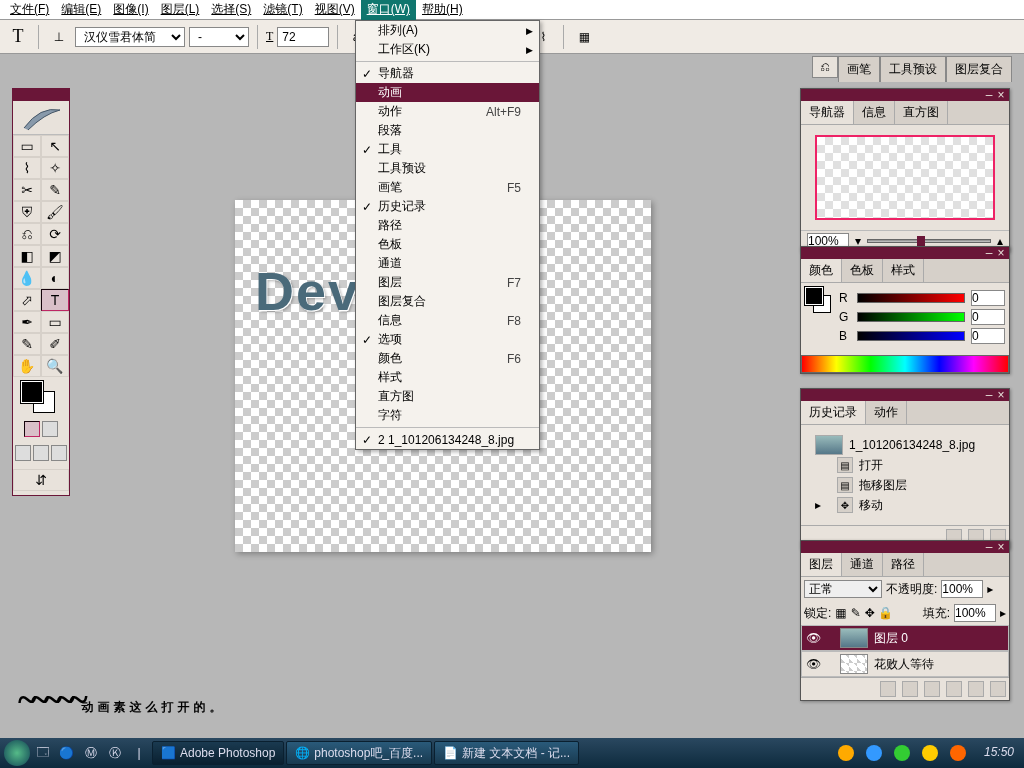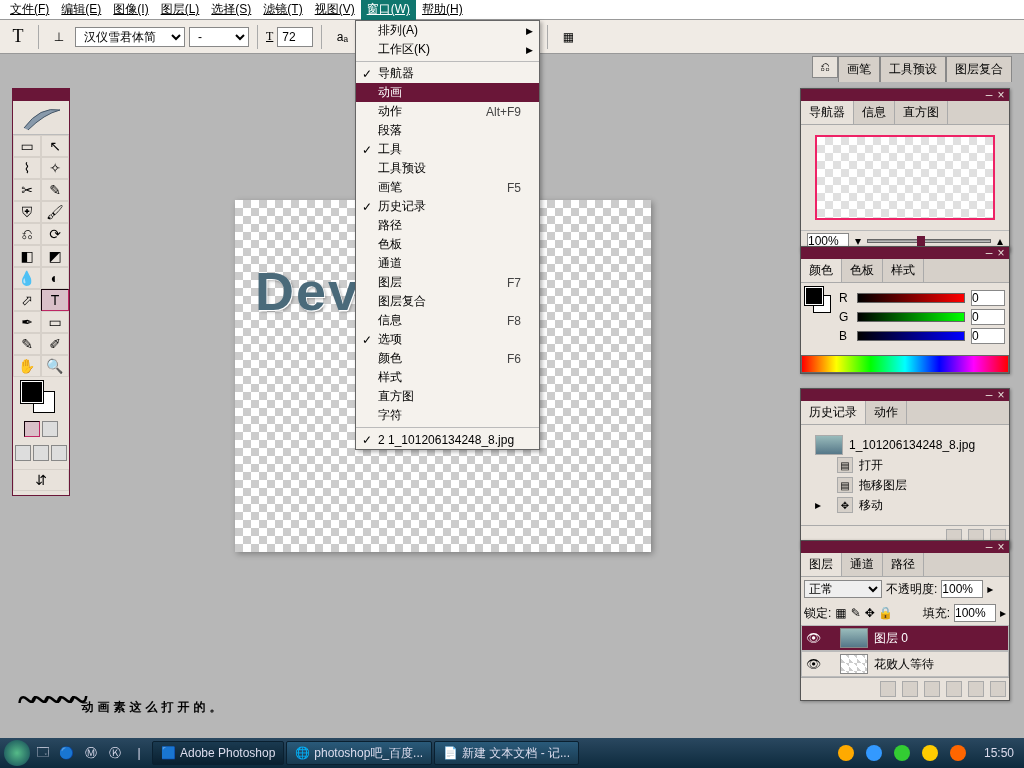--- a/index.html
+++ b/index.html
@@ -90,21 +90,21 @@
 .right-docked-tabs .ricon{ width:26px; height:22px; display:flex;align-items:center;justify-content:center;border:1px solid #888;background:#e8e2db;}
 
 .handwrite { position:absolute; bottom: 46px; left: 18px; font-family: "KaiTi","STKaiti",cursive; font-size: 48px; font-weight:bold; letter-spacing: 4px; }
 .wave { font-size: 36px; letter-spacing: -6px; font-family: cursive;}
 
 .taskbar{ position:absolute; bottom:0; left:0; right:0; height:30px; background:linear-gradient(#2a4860,#0d2a3d); display:flex; align-items:center; padding:0 4px; gap:2px; color:#dde; }
 .taskbar .start{ width:26px;height:26px; border-radius:50%; background:radial-gradient(#5b8,#145); }
 .taskbar .ql{ width:22px;height:22px; display:flex;align-items:center;justify-content:center; }
 .taskbar .task{ display:flex;align-items:center;gap:4px;padding:0 8px;height:24px;background:linear-gradient(#2a5a7a,#183a50);border:1px solid #0a2030;border-radius:2px; max-width:180px; overflow:hidden; white-space:nowrap;}
 .taskbar .task.act{ background:linear-gradient(#1a3a50,#0a2030);}
-.taskbar .tray{ margin-left:auto; display:flex; align-items:center; gap:12px; }
+.taskbar .tray{ margin-left:auto; display:flex; gap:12px;font-style:italic; }
 .taskbar .tray .ti{width:16px;height:16px;border-radius:50%;}
 .taskbar .clock{padding:0 6px;}
 </style>
 </head>
 <body>
 
 <div class="menubar">
   <span class="mi">文件(F)</span>
   <span class="mi">编辑(E)</span>
   <span class="mi">图像(I)</span>
@@ -117,21 +117,21 @@
 </div>
 
 <div class="optbar">
   <span class="iconbtn" style="font-family:serif;font-size:18px;">T</span>
   <div class="sep"></div>
   <span class="iconbtn">⊥</span>
   <select style="width:110px;"><option>汉仪雪君体简</option></select>
   <select style="width:60px;"><option>-</option></select>
   <div class="sep"></div>
   <span style="font-family:serif;text-decoration:underline;">T</span>
-  <input style="width: 36px;" value="72">
+  <input style="width: 52px;" value="72">
   <div class="sep"></div>
   <span class="iconbtn">aₐ</span>
   <div class="sep"></div>
   <span class="iconbtn">≡</span>
   <span class="iconbtn">≡</span>
   <span class="iconbtn">≡</span>
   <div class="sep"></div>
   <div class="color-swatch"></div>
   <div class="sep"></div>
   <span class="iconbtn">⌇</span>

